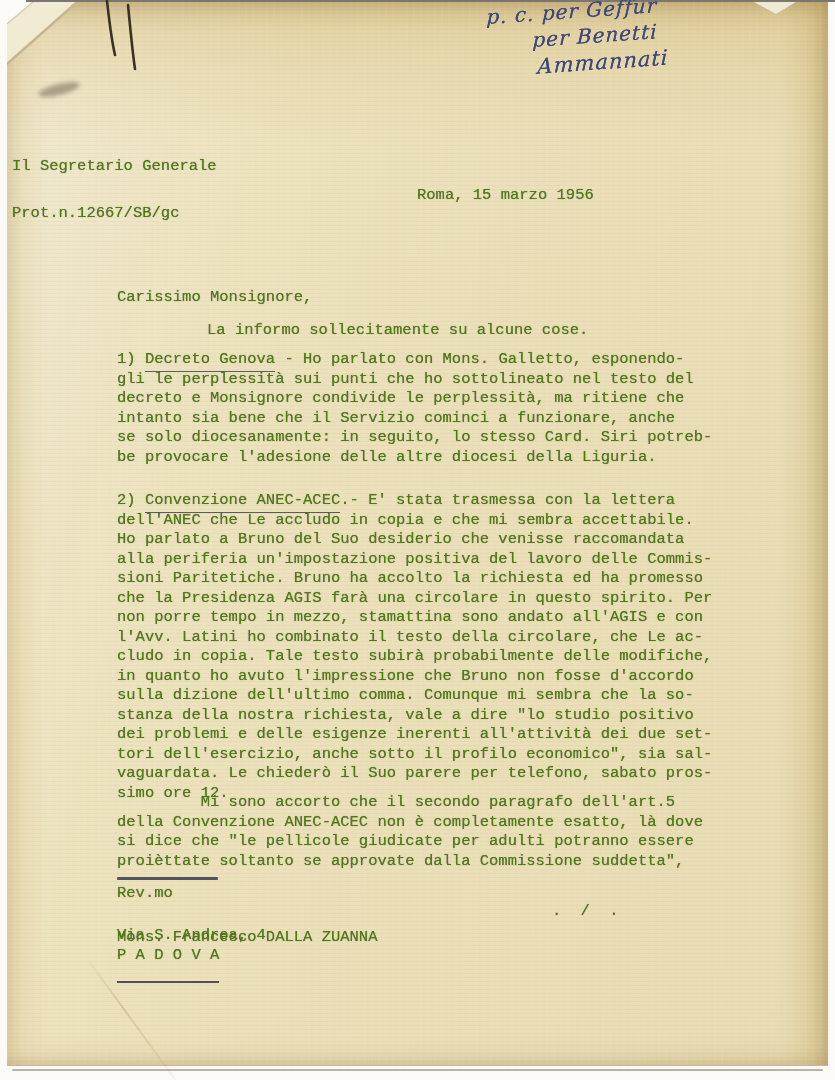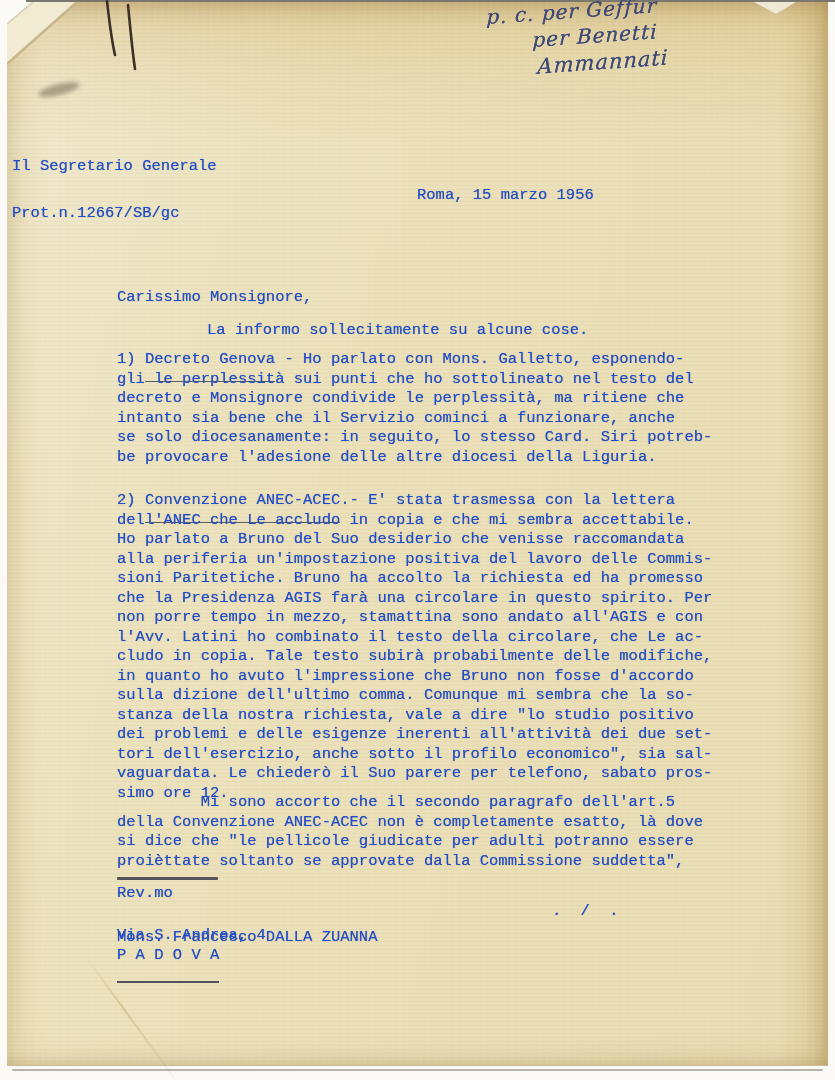--- a/index.html
+++ b/index.html
@@ -61,25 +61,25 @@
   }
   .hw{white-space:pre;}
   .hw-l2{margin-left:47px;margin-top:1px;}
   .hw-l3{margin-left:53px;margin-top:2px;font-size:21px;}
 
   
   .typed{
     position:absolute;
     font-family:"Liberation Mono","DejaVu Sans Mono",monospace;
     font-size:15.5px;line-height:19.5px;
-    color:#1d4ed8;white-space:pre-wrap;
+    color:#4d7c0f;white-space:pre-wrap;
     text-shadow:0 0 0.8px rgba(79,77,85,0.70);
   }
   .para{width:655px;}
-  .u{border-bottom:1.6px solid rgba(79,77,85,0.9);padding-bottom:13px;}
+  .u{border-bottom:1.6px solid rgba(79,77,85,0.9);padding-bottom:3px;}
 
   .sender-title{left:12px;top:157px;}
   .protocol{left:12px;top:204px;}
   .dateline{left:417px;top:186px;}
   .salutation{left:117px;top:288px;}
   .intro{left:207px;top:321px;}
   .item1{left:117px;top:350px;}
   .item2{left:117px;top:491px;}
   .cont{left:117px;top:793px;}
 

